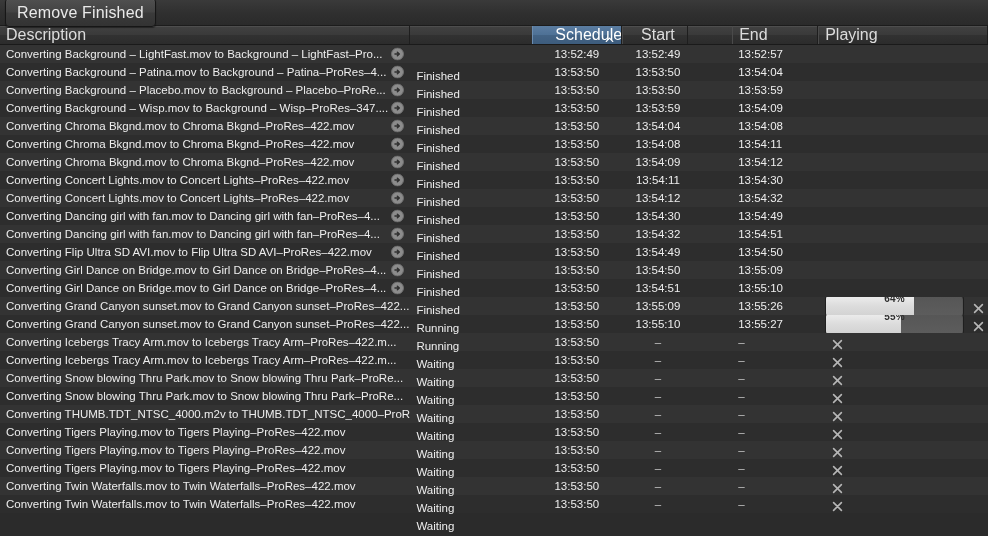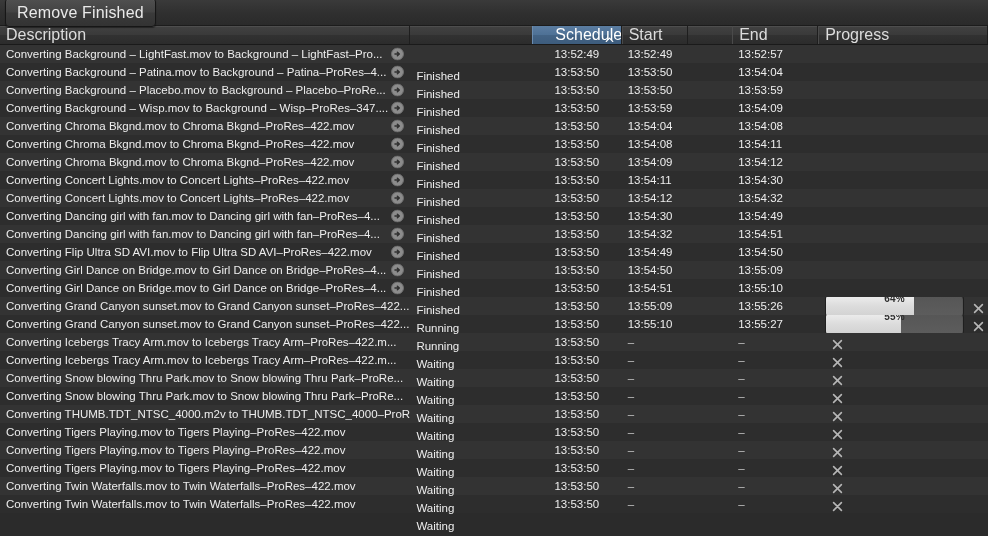--- a/index.html
+++ b/index.html
@@ -108,21 +108,21 @@
     overflow: hidden;
     white-space: nowrap;
     line-height: 18px;
     height: 18px;
   }
 
   
   .c-desc     { width: 420px; position: relative; padding-right: 26px; }
   .c-status   { width: 125px; margin-top: 44px; }
   .c-sched    { width:  91px; padding-left: 22px; }
-  .c-start    { width:  68px; }
+  .c-start    { width:  68px; text-align: center; }
   .c-end      { width:  88px; margin-left: 44px; }
   .c-progress { width: 174px; padding-left: 7px; display: flex; align-items: center; }
 
   .reveal-icon {
     position: absolute;
     right: 6px;
     top: 50%;
     transform: translateY(-50%);
     width: 13px;
     height: 13px;
@@ -179,21 +179,21 @@
 
 <div class="table">
   <div class="thead" id="thead">
       <div class="th c-desc"><span>Description</span></div>
       <div class="th c-status"><span>Status</span></div>
       <div class="th c-sched sorted"><span>Scheduled</span><span class="sort-caret"><svg viewBox="0 0 9 9" width="9" height="9">
             <path d="M1.2 6 L4.5 2.6 L7.8 6" fill="none" stroke="#ffffff" stroke-width="1.1" stroke-linecap="round" stroke-linejoin="round"></path>
           </svg></span></div>
       <div class="th c-start"><span>Start</span></div>
       <div class="th c-end"><span>End</span></div>
-      <div class="th c-progress" style="display: block; width: 174px; padding-left: 6px;"><span>Progress</span></div>
+      <div class="th c-progress" style="display: block; width: 174px; padding-left: 6px;"><span>Playing</span></div>
     </div>
   <div class="tbody" id="tbody">
       <div class="row even">
         <div class="cell c-desc"><span>Converting Background – LightFast.mov to Background – LightFast–Pro...</span><span class="reveal-icon"><svg viewBox="0 0 13 13" width="13" height="13">
               <circle cx="6.5" cy="6.5" r="6" fill="#8c8c8c" stroke="#6e6e6e" stroke-width="1"></circle>
               <path d="M4 6.5 H8 M6.4 4.8 L8.3 6.5 L6.4 8.2" fill="none" stroke="#2f2f2f" stroke-width="1.5" stroke-linecap="round" stroke-linejoin="round"></path>
             </svg></span></div>
         <div class="cell c-status">Finished</div>
         <div class="cell c-sched">13:52:49</div>
         <div class="cell c-start">13:52:49</div>

